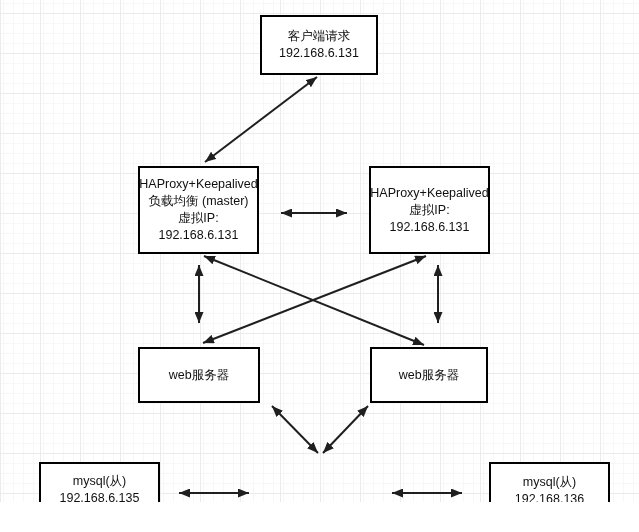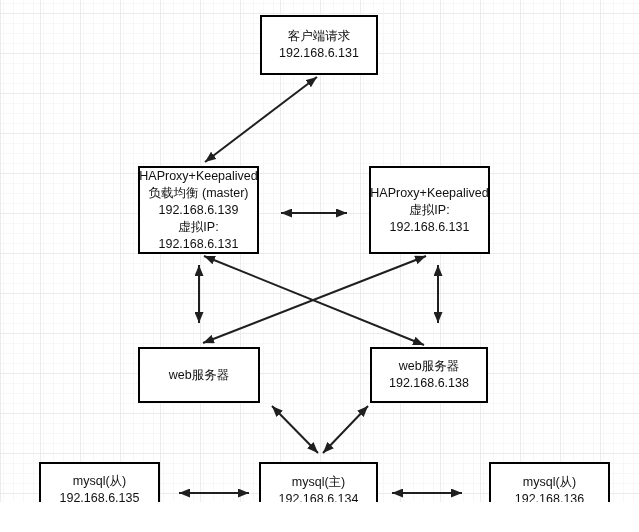--- a/index.html
+++ b/index.html
@@ -77,48 +77,42 @@
   </svg>
 
   <div class="node" style="left:260px; top:15px; width:118px; height:60px">
     <div>客户端请求</div>
     <div>192.168.6.131</div>
   </div>
 
   <div class="node" style="left:138px; top:166px; width:121px; height:88px">
     <div>HAProxy+Keepalived</div>
     <div>负载均衡 (master)</div>
-    <div>192.168.6.139</div>
     <div>虚拟IP:</div>
     <div>192.168.6.131</div>
   </div>
 
   <div class="node" style="left:369px; top:166px; width:121px; height:88px">
     <div>HAProxy+Keepalived</div>
     <div>虚拟IP:</div>
     <div>192.168.6.131</div>
   </div>
 
   <div class="node" style="left:138px; top:347px; width:122px; height:56px">
     <div>web服务器</div>
   </div>
 
   <div class="node" style="left:370px; top:347px; width:118px; height:56px">
     <div>web服务器</div>
-    <div>192.168.6.138</div>
   </div>
 
   <div class="node" style="left:39px; top:462px; width:121px; height:56px">
     <div>mysql(从)</div>
     <div>192.168.6.135</div>
   </div>
 
-  <div class="node" style="left:259px; top:462px; width:119px; height:57px">
-    <div>mysql(主)</div>
-    <div>192.168.6.134</div>
-  </div>
 
   <div class="node" style="left:489px; top:462px; width:121px; height:57px">
     <div>mysql(从)</div>
     <div>192.168.136</div>
   </div>
 
 </div>
 
 </body></html>

